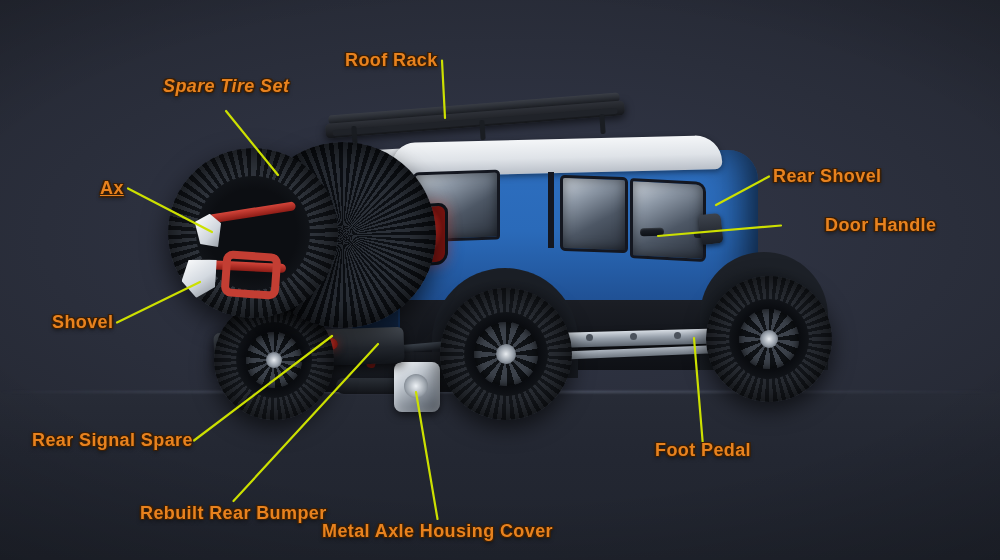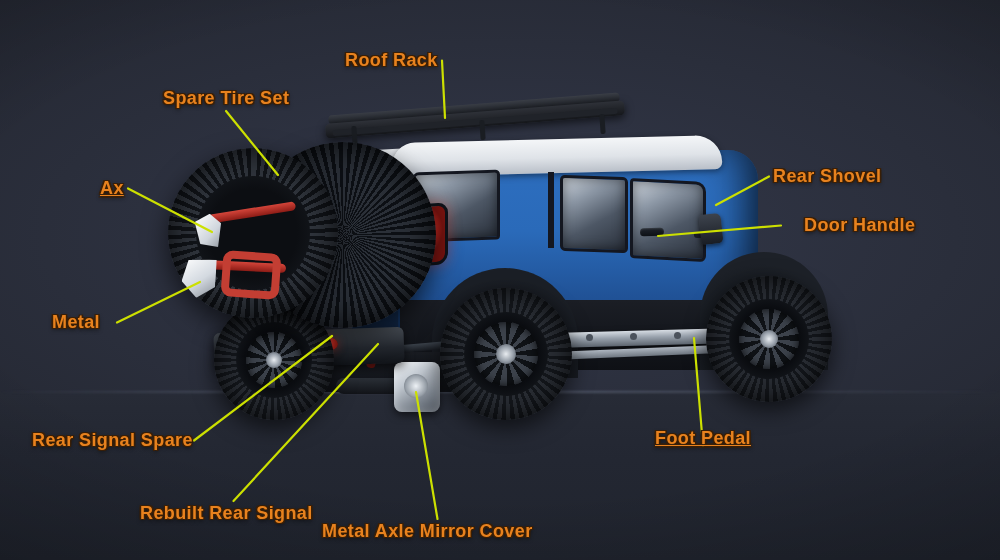--- a/index.html
+++ b/index.html
@@ -365,24 +365,24 @@
       <line x1="769" y1="176.5" x2="716" y2="205" stroke="#CCE000" stroke-width="2.2" stroke-linecap="round"></line>
       <line x1="781" y1="225.5" x2="658" y2="236" stroke="#CCE000" stroke-width="2.2" stroke-linecap="round"></line>
       <line x1="703" y1="446" x2="694" y2="338" stroke="#CCE000" stroke-width="2.2" stroke-linecap="round"></line>
       <line x1="194" y1="440.5" x2="332" y2="336" stroke="#CCE000" stroke-width="2.2" stroke-linecap="round"></line>
       <line x1="233.5" y1="501" x2="378" y2="344" stroke="#CCE000" stroke-width="2.2" stroke-linecap="round"></line>
       <line x1="437.5" y1="519" x2="416" y2="392" stroke="#CCE000" stroke-width="2.2" stroke-linecap="round"></line>
     </svg>
 
   <div id="labels">
       <div class="lbl" style="left: 345px; top: 50px;">Roof Rack</div>
-      <div class="lbl" style="left: 163px; top: 88px;">Spare Tire Set</div>
+      <div class="lbl" style="left: 163px; top: 76px; font-style: italic;">Spare Tire Set</div>
       <div class="lbl" style="left: 100px; top: 178px; text-decoration: underline;">Ax</div>
-      <div class="lbl" style="left: 52px; top: 312px;">Metal</div>
+      <div class="lbl" style="left: 52px; top: 312px;">Shovel</div>
       <div class="lbl" style="left: 773px; top: 166px;">Rear Shovel</div>
-      <div class="lbl" style="left: 804px; top: 215px;">Door Handle</div>
-      <div class="lbl" style="left: 655px; top: 428px; text-decoration: underline;">Foot Pedal</div>
+      <div class="lbl" style="left: 825px; top: 215px;">Door Handle</div>
+      <div class="lbl" style="left: 655px; top: 440px;">Foot Pedal</div>
       <div class="lbl" style="left: 32px; top: 430px;">Rear Signal Spare</div>
-      <div class="lbl" style="left: 140px; top: 503px;">Rebuilt Rear Signal</div>
-      <div class="lbl" style="left: 322px; top: 521px;">Metal Axle Mirror Cover</div>
+      <div class="lbl" style="left: 140px; top: 503px;">Rebuilt Rear Bumper</div>
+      <div class="lbl" style="left: 322px; top: 521px;">Metal Axle Housing Cover</div>
     </div>
 
 </div>
 
 </body></html>

